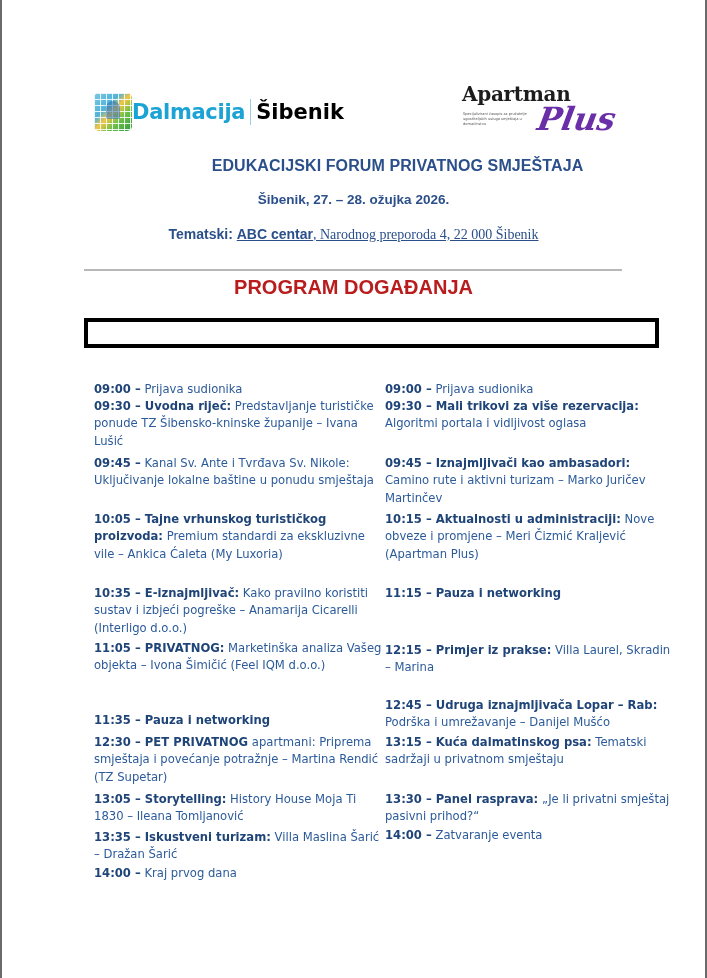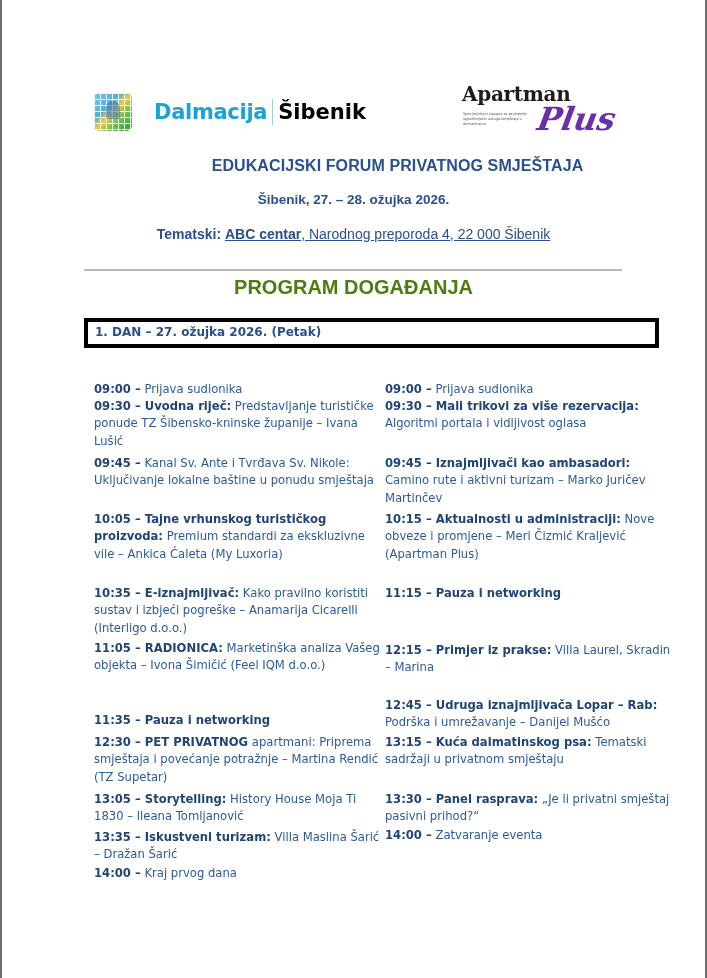--- a/index.html
+++ b/index.html
@@ -14,40 +14,40 @@
     .logo-dalm { position: absolute; left: 94px; top: 92px; height: 40px; display: flex; align-items: center; }
     .mosaic { width: 38px; height: 38px; border-radius: 5px; position: relative; overflow: hidden;
       background: linear-gradient(135deg, #7ec8e3 0%, #4fb3d9 35%, #f4c542 50%, #6cc04a 70%, #2e9a3e 100%); }
     .mosaic::before { content: ""; position: absolute; inset: 0;
       background-image:
         linear-gradient(to right, rgba(255,255,255,0.85) 1px, transparent 1px),
         linear-gradient(to bottom, rgba(255,255,255,0.85) 1px, transparent 1px);
       background-size: 6px 6px; }
     .mosaic::after { content: ""; position: absolute; left: 12px; top: 8px; width: 14px; height: 18px;
       background: #2a6fb5; border-radius: 7px 7px 2px 2px; opacity: 0.55; }
-    .dalm-text { margin-left: 22px; font-family: "DejaVu Sans", sans-serif; font-weight: bold; font-size: 21px; color: #1aa3d4; letter-spacing: -0.3px; }
+    .dalm-text { margin-left: 0; font-family: "DejaVu Sans", sans-serif; font-weight: bold; font-size: 21px; color: #1aa3d4; letter-spacing: -0.3px; }
     .dalm-sep { display: inline-block; width: 1px; height: 26px; background: #9ccfe3; margin: 0 5px; vertical-align: middle; }
     .dalm-city { font-family: "DejaVu Sans", sans-serif; font-weight: bold; font-size: 21px; color: #000000; }
 
     .logo-ap { position: absolute; left: 462px; top: 82px; width: 150px; height: 60px; }
     .ap-word { position: absolute; left: 0; top: 0; font-family: "DejaVu Serif", serif; font-weight: bold; font-size: 20px; color: #1c1c1c; letter-spacing: -0.3px; }
     .ap-small { position: absolute; left: 1px; top: 30px; width: 70px; font-size: 3.6px; line-height: 5px; color: #555; font-family: "DejaVu Sans", sans-serif; }
     .ap-plus { position: absolute; left: 76px; top: 18px; font-family: "DejaVu Serif", serif; font-style: italic; font-weight: bold; font-size: 32px; color: #6a2fa8; transform: skewX(-10deg); }
 
     
     .center { position: absolute; left: 0; width: 707px; text-align: center; color: #2b4f8a; font-weight: bold; }
     .title { top: 157px; font-size: 16px; letter-spacing: 0.1px; padding-left: 44px; }
     .dates { top: 192px; font-size: 13.5px; }
     .loc { top: 226px; font-size: 14px; font-weight: normal; }
     .loc .lbl { font-weight: bold; }
     .loc .venue { font-weight: bold; text-decoration: underline; }
-    .loc .addr { text-decoration: underline; }
+    .loc .addr { text-decoration: underline; font-family: Liberation Serif, serif; }
 
     .divider { position: absolute; left: 84px; top: 269px; width: 538px; height: 2px; background: #b8b8b8; }
-    .prog-title { position: absolute; left: 0; width: 707px; top: 276px; text-align: center; font-size: 20px; font-weight: bold; color: #4d7c0f; }
+    .prog-title { position: absolute; left: 0; width: 707px; top: 276px; text-align: center; font-size: 20px; font-weight: bold; color: #b91c1c; }
 
     .day-box { position: absolute; left: 84px; top: 318px; width: 567px; height: 22px; border: 4px solid #000; background: #fff; }
     .day-lbl { position: absolute; top: 3px; font-family: "DejaVu Sans", sans-serif; font-weight: bold; font-size: 12px; color: #2b4f8a; white-space: nowrap; }
     .day1 { left: 7px; }
     .day2 { left: 300px; }
 
     
     .col { position: absolute; top: 381px; width: 290px; }
     .col-left { left: 94px; }
     .col-right { left: 385px; }
@@ -77,30 +77,29 @@
 <div class="center dates">Šibenik, 27. – 28. ožujka 2026.</div>
 <div class="center loc">
   <span class="lbl">Tematski:</span>
   <span class="venue">ABC centar</span><span class="addr">, Narodnog preporoda 4, 22 000 Šibenik</span>
 </div>
 
 <div class="divider"></div>
 <div class="prog-title">PROGRAM DOGAĐANJA</div>
 
 <div class="day-box">
-  <span class="day-lbl day1">1. DAN – 27. ožujka 2026. (Petak)</span>
 </div>
 
 <div class="col col-left">
   <div class="item" style="top:0px"><b>09:00 –</b><b></b><span> Prijava sudionika</span></div>
   <div class="item" style="top:17px"><b>09:30 –</b><b> Uvodna riječ:</b><span> Predstavljanje turističke ponude TZ Šibensko-kninske županije – Ivana Lušić</span></div>
   <div class="item" style="top:74px"><b>09:45 –</b><span> Kanal Sv. Ante i Tvrđava Sv. Nikole: Uključivanje lokalne baštine u ponudu smještaja</span></div>
   <div class="item" style="top:130px"><b>10:05 –</b><b> Tajne vrhunskog turističkog proizvoda:</b><span> Premium standardi za ekskluzivne vile – Ankica Ćaleta (My Luxoria)</span></div>
   <div class="item" style="top:204px"><b>10:35 –</b><b> E-iznajmljivač:</b><span> Kako pravilno koristiti sustav i izbjeći pogreške – Anamarija Cicarelli (Interligo d.o.o.)</span></div>
-  <div class="item" style="top:259px"><b>11:05 –</b><b> RADIONICA:</b><span> Marketinška analiza Vašeg objekta – Ivona Šimičić (Feel IQM d.o.o.)</span></div>
+  <div class="item" style="top:259px"><b>11:05 –</b><b> PRIVATNOG:</b><span> Marketinška analiza Vašeg objekta – Ivona Šimičić (Feel IQM d.o.o.)</span></div>
   <div class="item" style="top:331px"><b>11:35 –</b><b> Pauza i networking</b><span></span></div>
   <div class="item" style="top:353px"><b>12:30 –</b><b> PET PRIVATNOG</b><span> apartmani: Priprema smještaja i povećanje potražnje – Martina Rendić (TZ Supetar)</span></div>
   <div class="item" style="top:410px"><b>13:05 –</b><b> Storytelling:</b><span> History House Moja Ti 1830 – Ileana Tomljanović</span></div>
   <div class="item" style="top:448px"><b>13:35 –</b><b> Iskustveni turizam:</b><span> Villa Maslina Šarić – Dražan Šarić</span></div>
   <div class="item" style="top:484px"><b>14:00 –</b><span> Kraj prvog dana</span></div>
 </div>
 
 <div class="col col-right">
   <div class="item" style="top:0px"><b>09:00 –</b><span> Prijava sudionika</span></div>
   <div class="item" style="top:17px"><b>09:30 –</b><b> Mali trikovi za više rezervacija:</b><span> Algoritmi portala i vidljivost oglasa</span></div>

